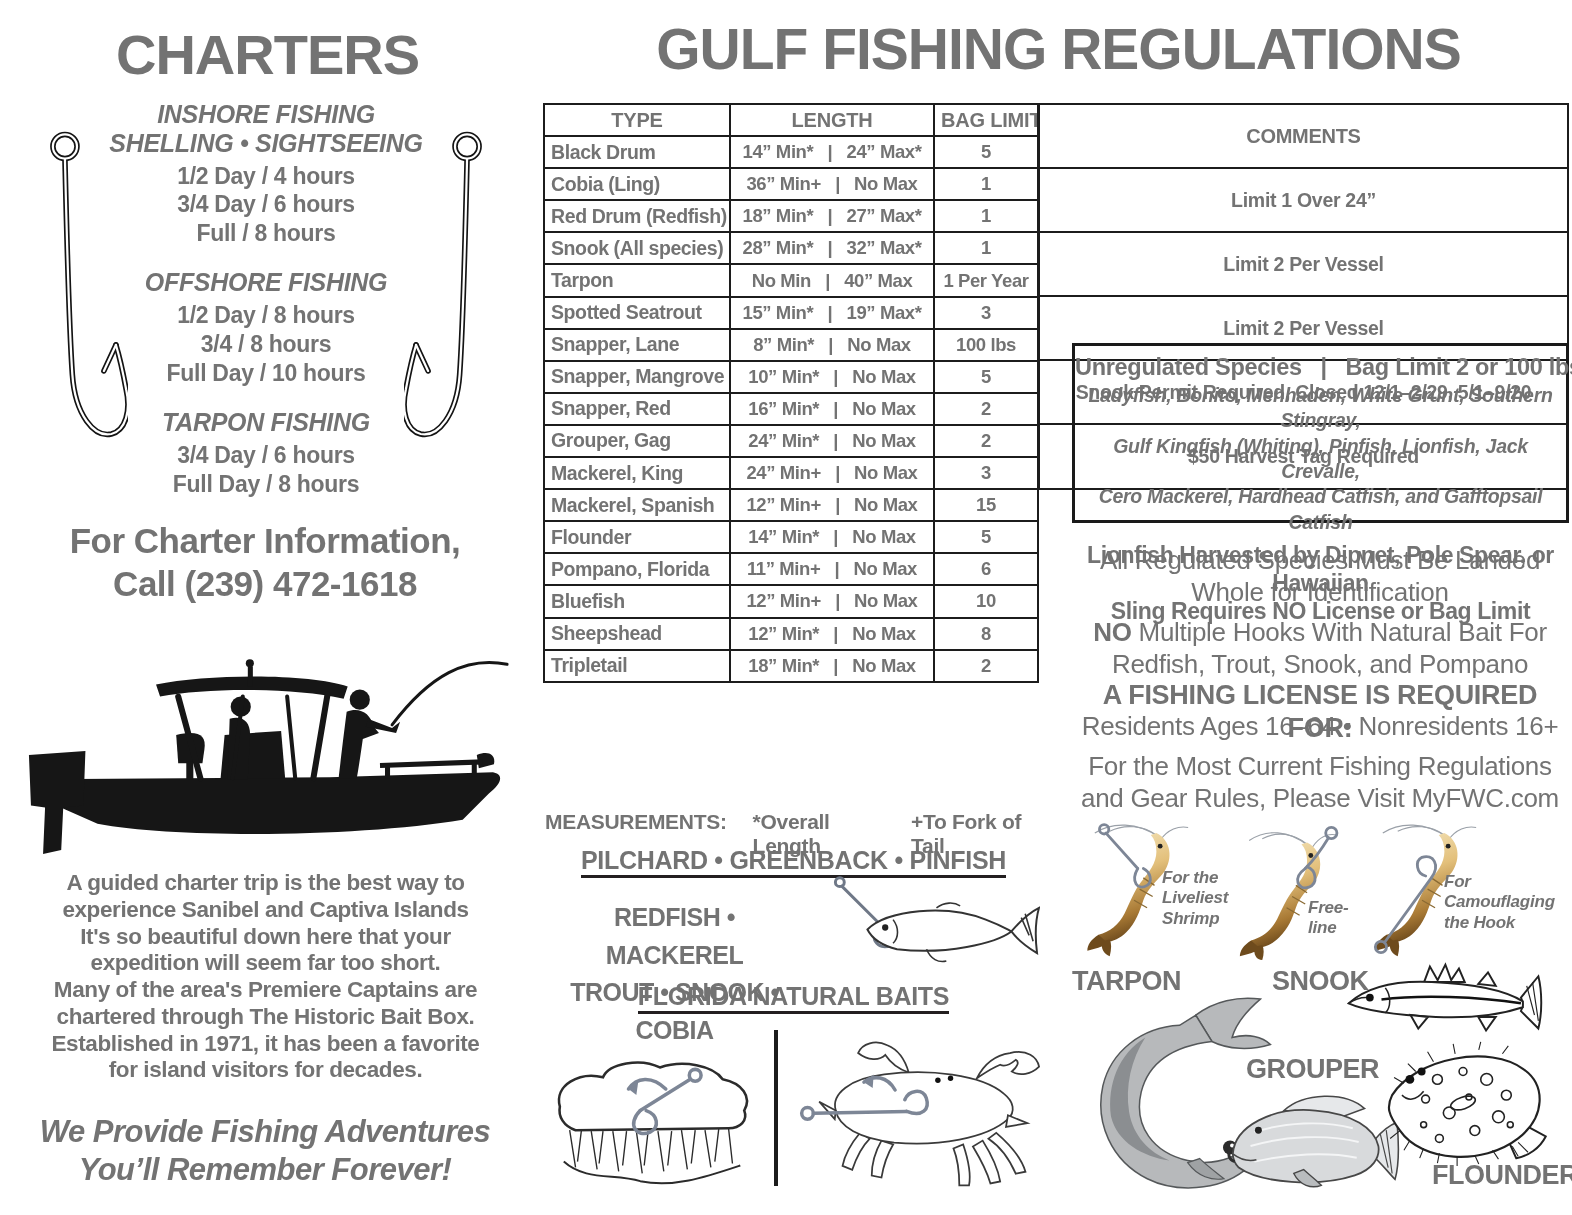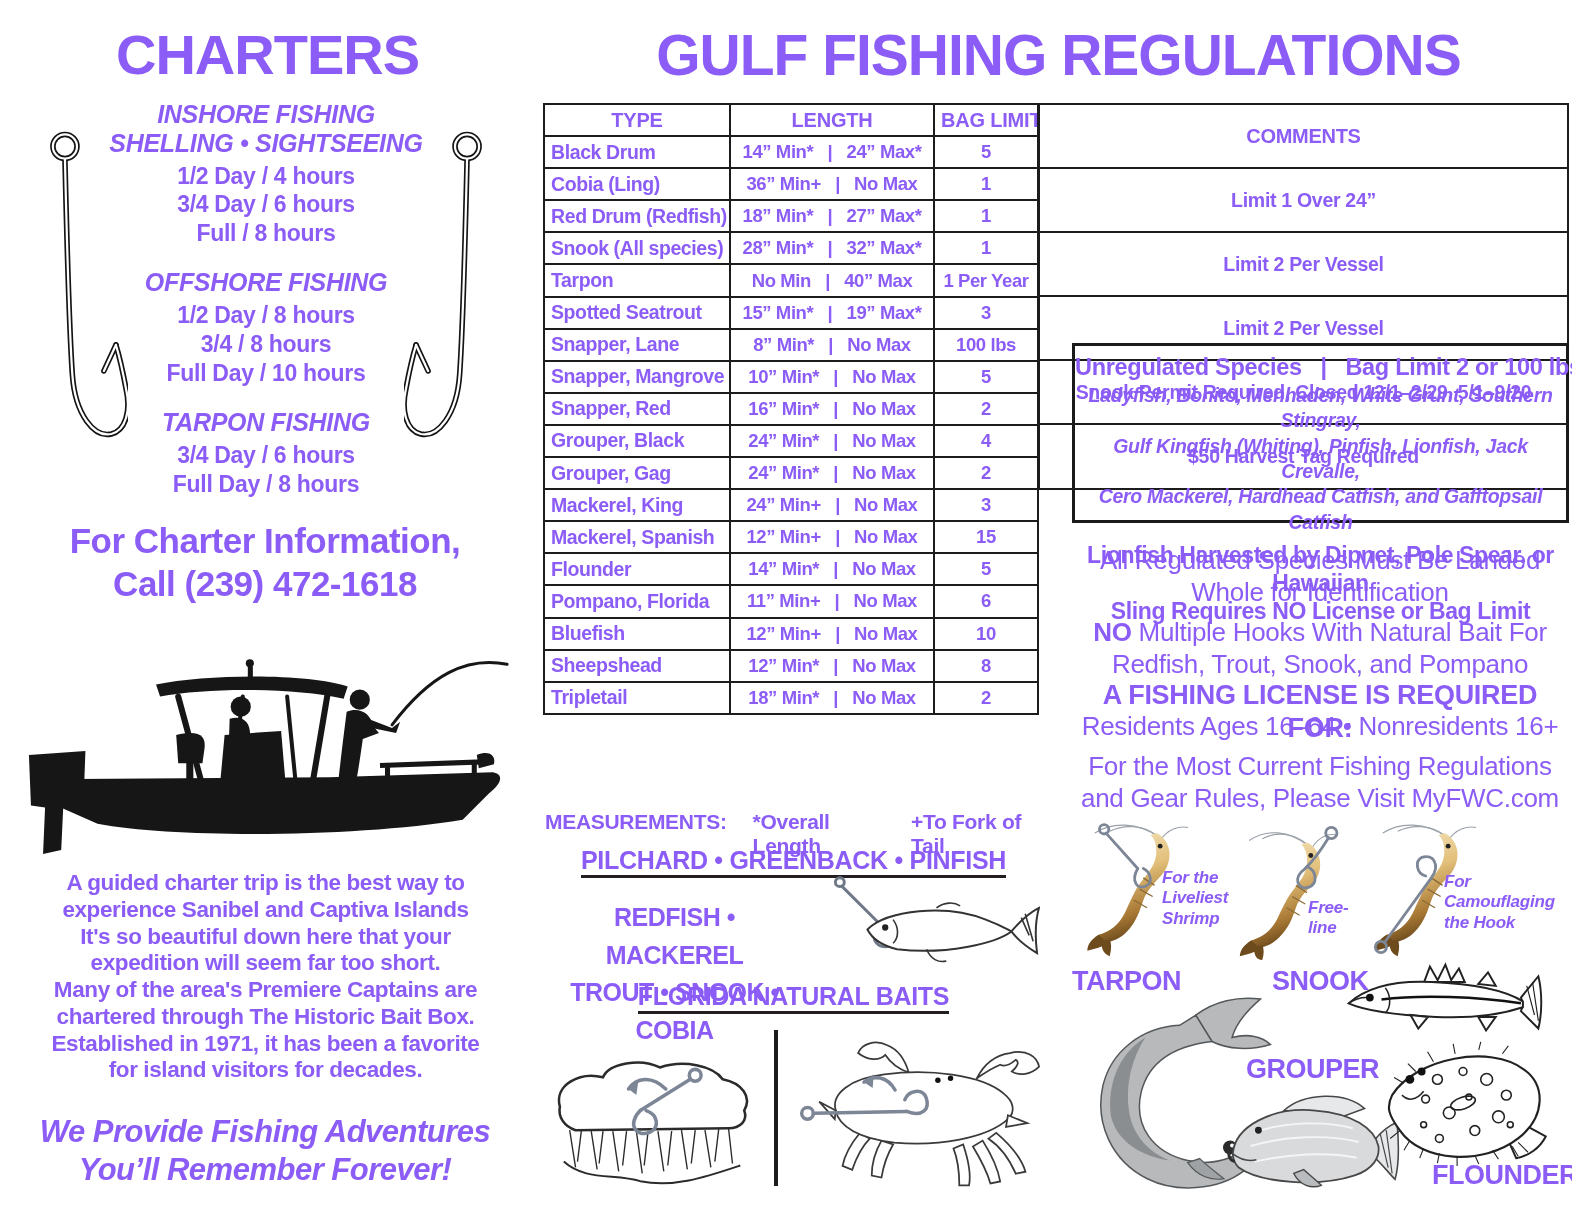--- a/index.html
+++ b/index.html
@@ -1,31 +1,31 @@
 <!DOCTYPE html>
 <html><head>
 <meta charset="utf-8">
 <style>
   html,body{margin:0;padding:0;background:#e8e8e8}
   .sheet{position:relative;width:1572px;height:1215px;background:#ffffff;
-         font-family:"Liberation Sans",sans-serif;color:#8b5cf6;overflow:hidden;margin:0 auto}
+         font-family:"Liberation Sans",sans-serif;color:#737373;overflow:hidden;margin:0 auto}
   .abs{position:absolute}
   .pre{white-space:pre-line}
 
   
   .charters-title{left:0;top:22px;width:535px;font-size:56px;font-weight:bold;letter-spacing:-1px;text-align:center}
   .charter-sections{left:70px;top:100px;width:392px;text-align:center}
   .charter-heading{font-size:25px;font-weight:bold;font-style:italic;line-height:1.15;letter-spacing:-0.3px}
   .charter-times{font-size:23px;font-weight:bold;line-height:1.26;margin:4px 0 20px 0;letter-spacing:-0.3px}
   .contact{left:15px;top:520px;width:500px;font-size:35px;font-weight:bold;line-height:1.22;text-align:center;letter-spacing:-0.5px}
   .about{left:38px;top:870px;width:455px;font-size:22.5px;font-weight:bold;line-height:1.19;text-align:center;letter-spacing:-0.4px}
   .tagline{left:15px;top:1113px;width:500px;font-size:31px;font-weight:bold;font-style:italic;line-height:1.23;text-align:center;letter-spacing:-0.5px}
 
   
-  .reg-title{left:545px;top:22px;width:1027px;font-size:57px;font-weight:bold;letter-spacing:-1px;text-align:center}
+  .reg-title{left:545px;top:16px;width:1027px;font-size:57px;font-weight:bold;letter-spacing:-1px;text-align:center}
   table{border-collapse:collapse;table-layout:fixed}
   .regs{left:543px;top:103px;width:494px}
   .regs th,.regs td{border:2.4px solid #1c1c1c;height:30.1px;padding:0 6px;font-weight:bold;
         font-size:19.5px;letter-spacing:-0.4px;white-space:pre;overflow:hidden}
   .regs th{font-size:20px;letter-spacing:-0.2px}
   .regs td.t{text-align:left}
   .regs td.l,.regs td.b{text-align:center;font-size:18.5px}
   .cmts{left:1038px;top:103px;width:531px}
   .cmts th,.cmts td{border:2.4px solid #1c1c1c;height:30.1px;padding:16px 6px;font-weight:bold;
         font-size:19.5px;text-align:center;letter-spacing:-0.3px;white-space:pre;overflow:hidden}
@@ -213,25 +213,20 @@
           <td class="t">Snapper, Mangrove</td>
           <td class="l">10” Min*   |   No Max</td>
           <td class="b">5</td>
         </tr>
         <tr>
           <td class="t">Snapper, Red</td>
           <td class="l">16” Min*   |   No Max</td>
           <td class="b">2</td>
         </tr>
         <tr>
-          <td class="t">Grouper, Black</td>
-          <td class="l">24” Min*   |   No Max</td>
-          <td class="b">4</td>
-        </tr>
-        <tr>
           <td class="t">Grouper, Gag</td>
           <td class="l">24” Min*   |   No Max</td>
           <td class="b">2</td>
         </tr>
         <tr>
           <td class="t">Mackerel, King</td>
           <td class="l">24” Min+   |   No Max</td>
           <td class="b">3</td>
         </tr>
         <tr>

